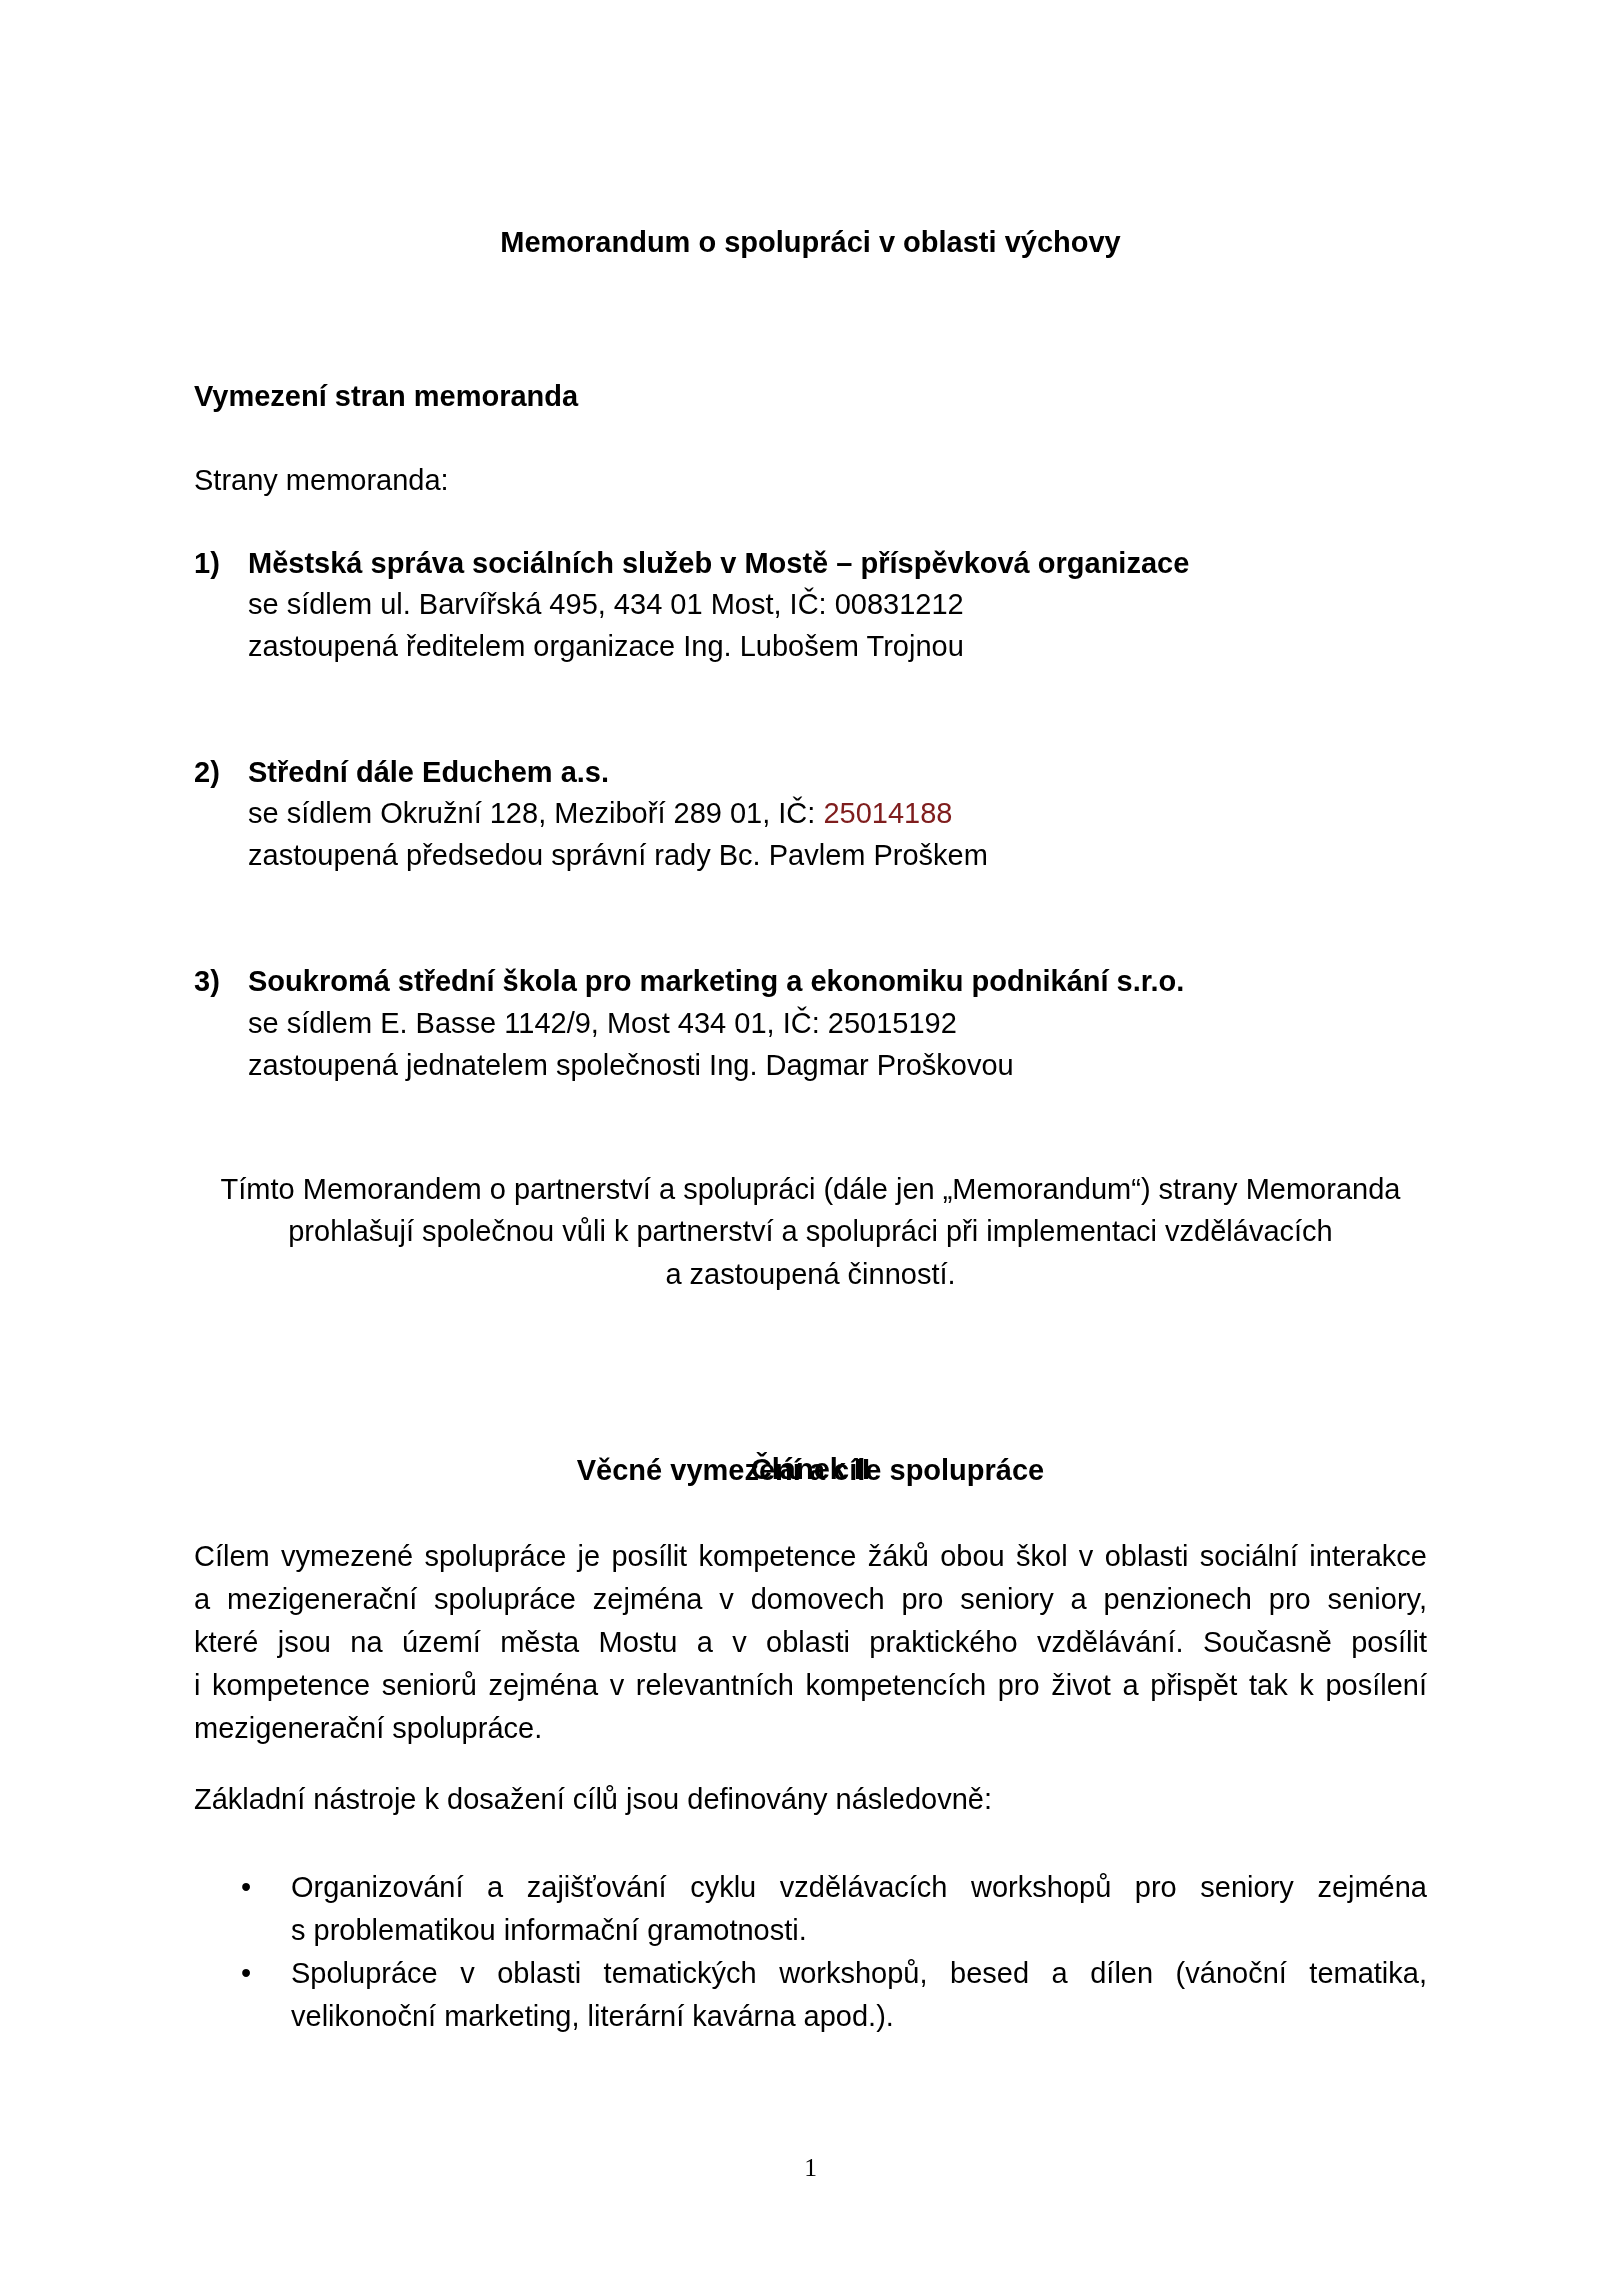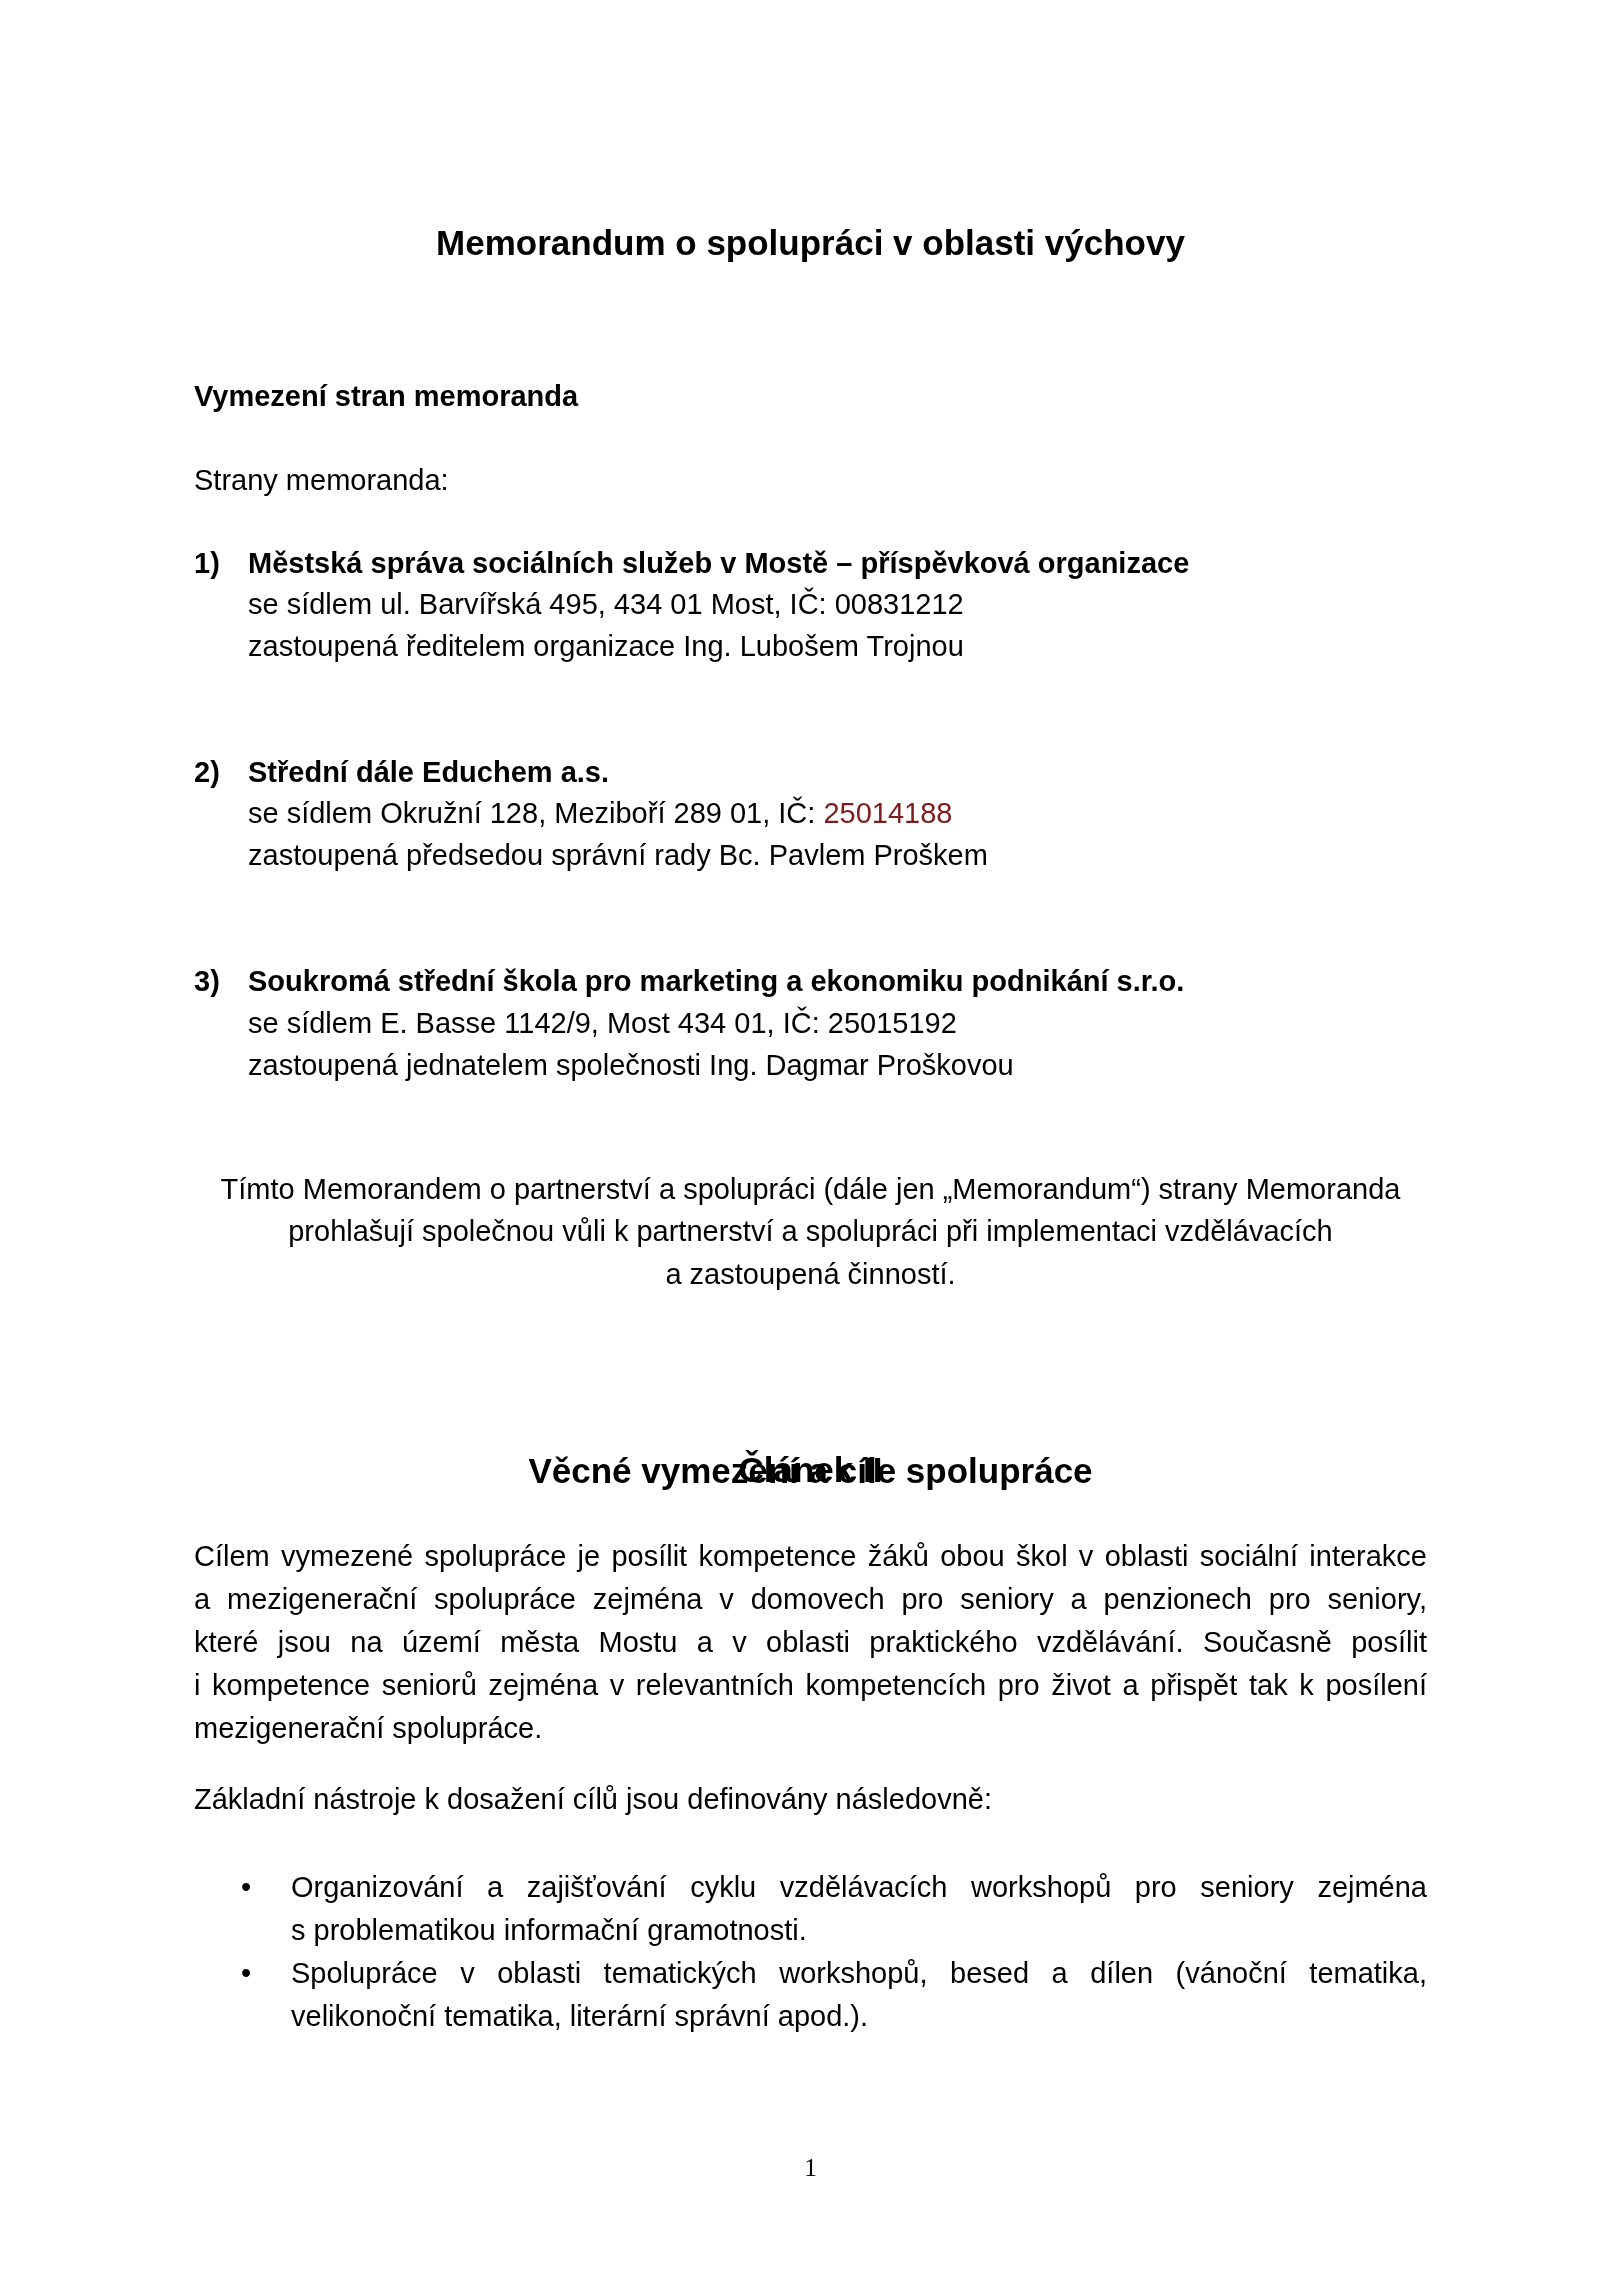--- a/index.html
+++ b/index.html
@@ -18,21 +18,21 @@
     .page {
       position: absolute;
       left: 0; top: 0;
       width: 1621px;
       height: 2293px;
     }
     .abs { position: absolute; white-space: nowrap; }
     .center { left: 0; width: 1621px; text-align: center; }
     .bold { font-weight: bold; }
     .fs { font-size: 29px; line-height: 35px; }
-    .title { font-size: 35px; line-height: 35px; font-weight: bold; }
+    .title { font-size: 29px; line-height: 35px; font-weight: bold; }
 
     .party-num { left: 194px; font-weight: bold; }
     .party-name { left: 248px; font-weight: bold; }
     .party-line { left: 248px; }
     .ic-gray { color: #7f1d1d; }
 
     .justify-block {
       position: absolute;
       left: 194px;
       width: 1233px;
@@ -142,21 +142,21 @@
       <span class="bullet-dot">•</span>
       <div class="bullet-text">
         <span class="justify-line">Organizování a zajišťování cyklu vzdělávacích workshopů pro seniory zejména</span>
         <span class="justify-line last">s problematikou informační gramotnosti.</span>
       </div>
     </li>
     <li class="bullet-item">
       <span class="bullet-dot">•</span>
       <div class="bullet-text">
         <span class="justify-line">Spolupráce v oblasti tematických workshopů, besed a dílen (vánoční tematika,</span>
-        <span class="justify-line last">velikonoční tematika, literární správní apod.).</span>
+        <span class="justify-line last">velikonoční marketing, literární kavárna apod.).</span>
       </div>
     </li>
   </ul>
 
   <div class="abs center page-number" style="top:2153px;">1</div>
 
 </div>
 
 
 </body></html>

